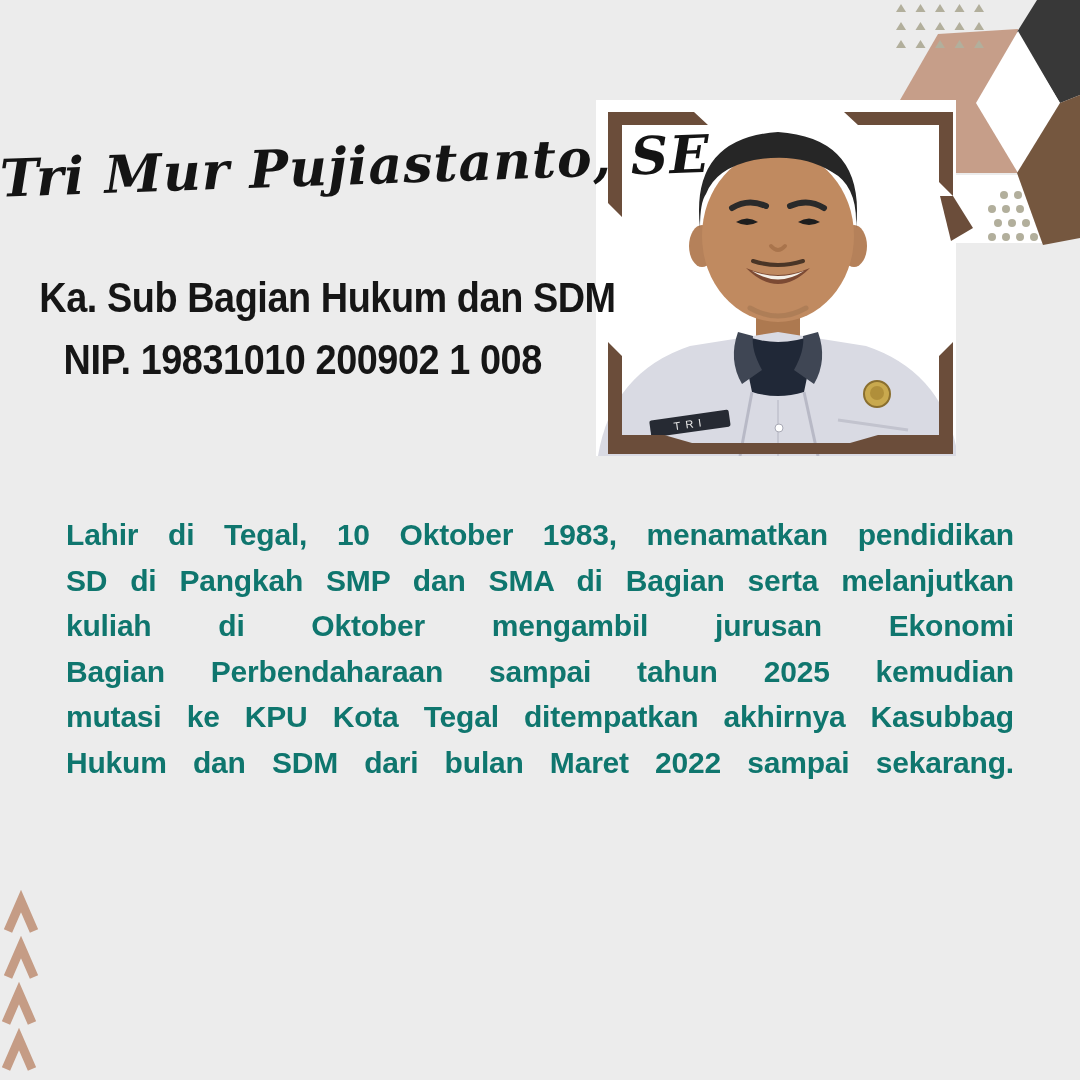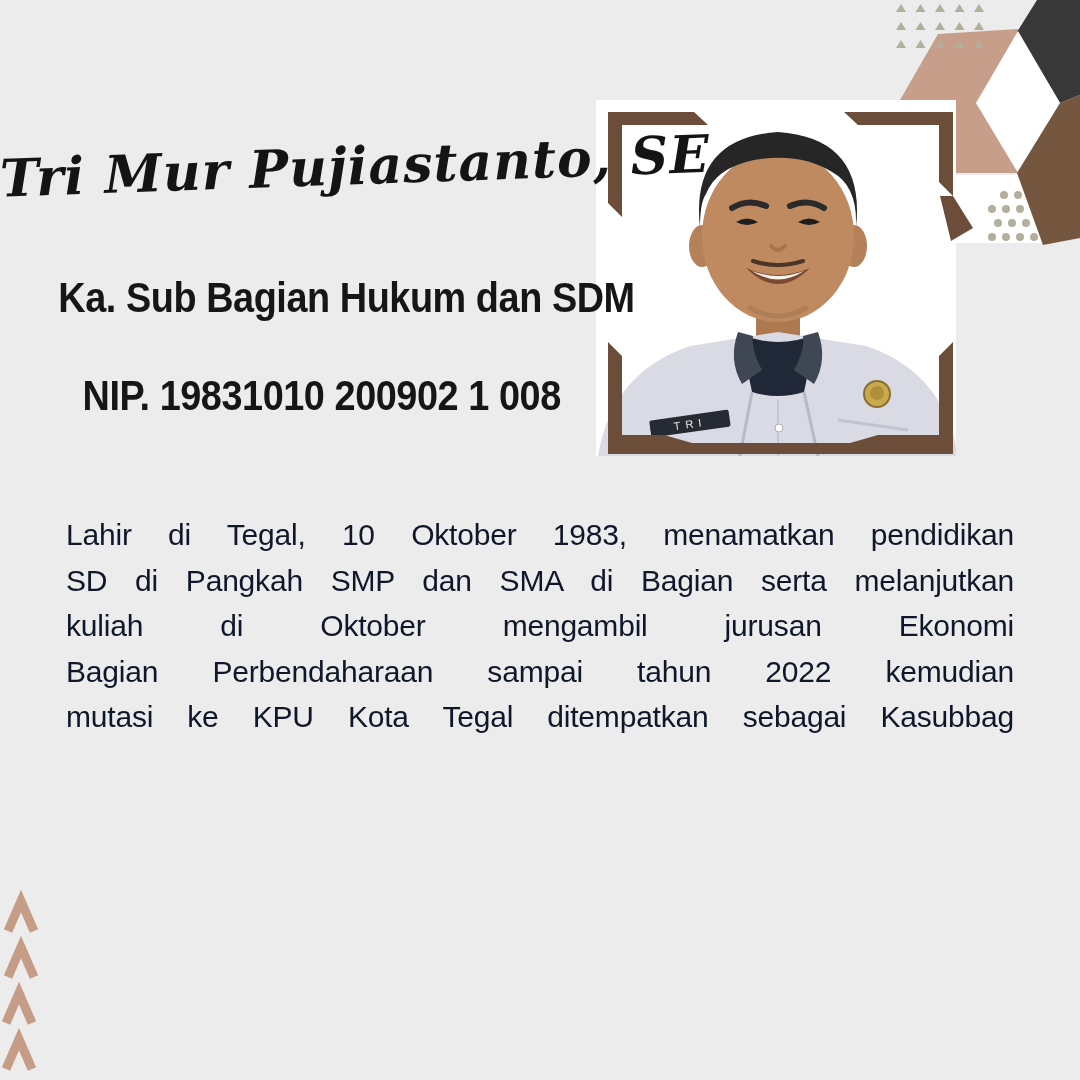--- a/index.html
+++ b/index.html
@@ -25,32 +25,32 @@
 
   .script-name{
     position:absolute;left:0;top:126px;width:610px;z-index:3;
     text-align:center;
     font-family:"DejaVu Serif",serif;font-style:italic;font-weight:700;
     font-size:52px;line-height:1.6;color:#141414;
     transform:rotate(-2deg);letter-spacing:1px;white-space:nowrap;
   }
   .position-title,.nip-line{
     position:absolute;left:0;width:606px;z-index:3;text-align:center;
-    font-weight:700;font-size:43px;line-height:1.1;color:#161616;white-space:nowrap;padding-left:19px;
+    font-weight:700;font-size:43px;line-height:1.1;color:#161616;white-space:nowrap;
   }
   .position-title{top:274px;}
-  .nip-line{top:336px;margin-top:36px;}
+  .nip-line{top:336px;}
   .cond{display:inline-block;transform:scaleX(0.88);transform-origin:center;letter-spacing:-0.5px;}
 
   .bio{
     position:absolute;left:66px;top:512px;width:948px;z-index:3;
   }
   .bio-line{
-    font-weight:400;font-size:30px;height:45.6px;line-height:45.6px;
-    color:#0f172a;letter-spacing:-0.2px;white-space:normal;
+    font-weight:700;font-size:30px;height:45.6px;line-height:45.6px;
+    color:#0f766e;letter-spacing:-0.2px;white-space:normal;
     text-align:justify;text-align-last:justify;overflow:visible;
   }
 
   
   .f-tan{fill:var(--hex-tan);}
   .f-dark{fill:var(--hex-dark);}
   .f-brown{fill:var(--hex-brown);}
   .f-white{fill:#ffffff;}
   .f-sage{fill:var(--sage);}
   .chev{stroke:var(--chevron-tan);stroke-width:9;fill:none;stroke-linejoin:miter;}
@@ -185,17 +185,18 @@
   <div class="position-title">
     <span class="cond">Ka. Sub Bagian Hukum dan SDM</span>
   </div>
   <div class="nip-line">
     <span class="cond">NIP. 19831010 200902 1 008</span>
   </div>
   <div class="bio" id="bio">
       <div class="bio-line">Lahir di Tegal, 10 Oktober 1983, menamatkan pendidikan</div>
       <div class="bio-line">SD di Pangkah SMP dan SMA di Bagian serta melanjutkan</div>
       <div class="bio-line">kuliah di Oktober mengambil jurusan Ekonomi</div>
-      <div class="bio-line">Bagian Perbendaharaan sampai tahun 2022 kemudian</div>
-      <div class="bio-line">mutasi ke KPU Kota Tegal ditempatkan sebagai Kasubbag</div>
+      <div class="bio-line">Bagian Perbendaharaan sampai tahun 2025 kemudian</div>
+      <div class="bio-line">mutasi ke KPU Kota Tegal ditempatkan akhirnya Kasubbag</div>
+      <div class="bio-line">Hukum dan SDM dari bulan Maret 2022 sampai sekarang.</div>
     </div>
 
 </div>
 
 </body></html>

